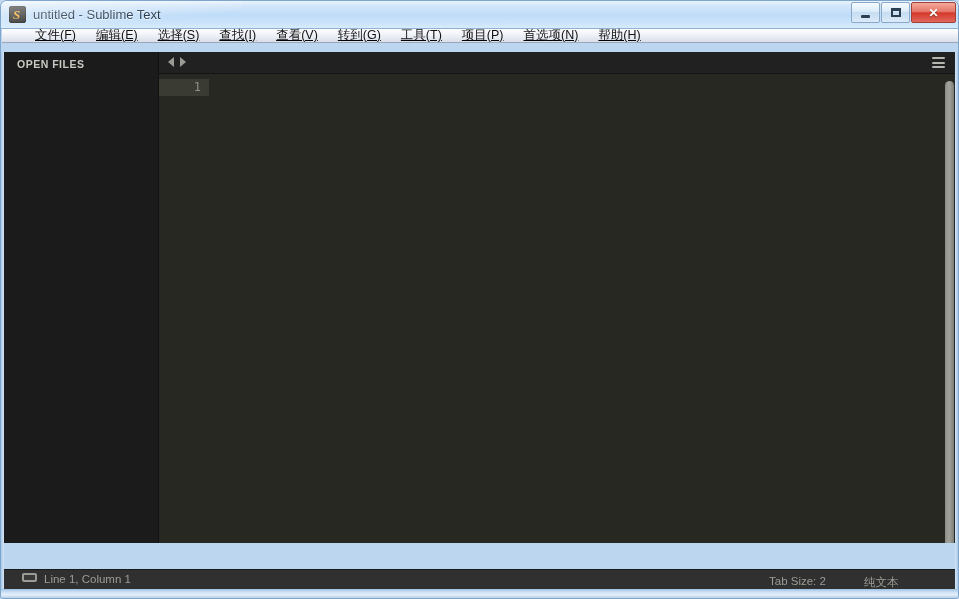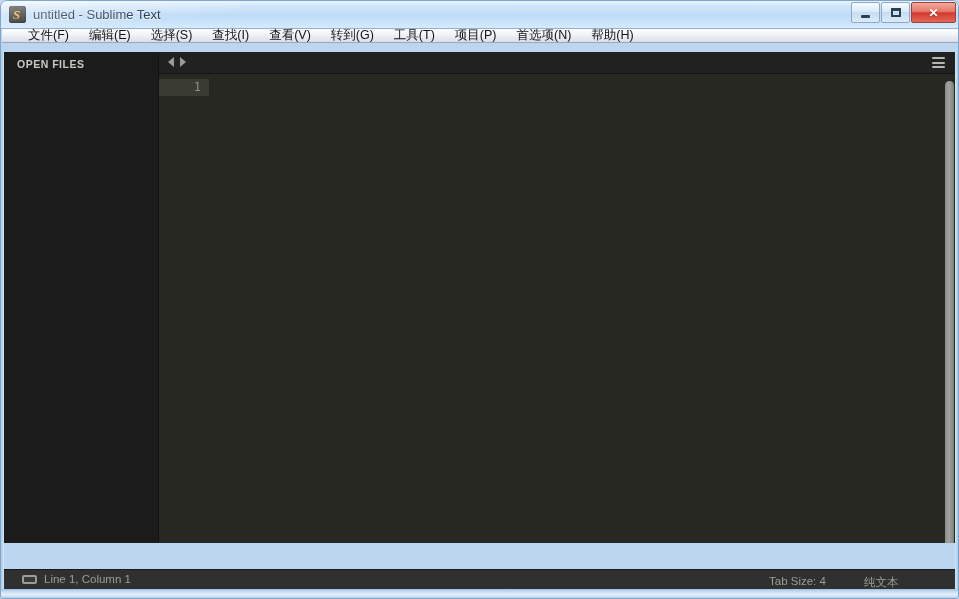--- a/index.html
+++ b/index.html
@@ -131,21 +131,22 @@
   #menu-bar {
     position: absolute;
     left: 1px; top: 28px;
     width: 957px;
     height: 14px;
     background: linear-gradient(to bottom, #fdfdfe 0%, #f2f4f8 40%, #e3e7f0 75%, #d9dfeb 100%);
     border-bottom: 1px solid #9aa7b8;
     box-sizing: border-box;
     display: flex;
     align-items: center;
-    padding-left: 17px;
+    padding-left: 24px;
+    text-decoration: underline;
   }
   .menu-item {
     font-size: 12.5px;
     color: #121212;
     padding: 2px 9px 3px 9px;
     margin-right: 2px;
     white-space: nowrap;
     cursor: default;
     border-radius: 2px;
   }
@@ -278,21 +279,21 @@
     width: 953px;
     height: 22px;
     background: #303030;
     border-top: 1px solid #1a1a1a;
     box-sizing: border-box;
   }
   #status-left {
     position: absolute;
     left: 18px; top: 3px;
     display: flex;
-    align-items: center;
+    align-items: flex-start;
     gap: 7px;
   }
   #status-icon {
     width: 15px; height: 9px;
     border: 2px solid #9c9c96;
     border-radius: 2px;
     box-sizing: border-box;
     background: #3a3a3a;
   }
   .status-text {
@@ -409,21 +410,21 @@
     <div id="editor-scrollbar-track">
       <div id="editor-scrollbar-thumb"></div>
     </div>
   </div>
 
   <div id="status-bar">
     <div id="status-left">
       <div id="status-icon"></div>
       <div class="status-text">Line 1, Column 1</div>
     </div>
-    <div class="status-text" id="status-tabsize">Tab Size: 4</div>
+    <div class="status-text" id="status-tabsize">Tab Size: 2</div>
     <div class="status-text" id="status-syntax">纯文本</div>
   </div>
 
   <div id="left-border"></div>
   <div id="right-border"></div>
   <div id="bottom-border"></div>
 
 
 </div>
 

